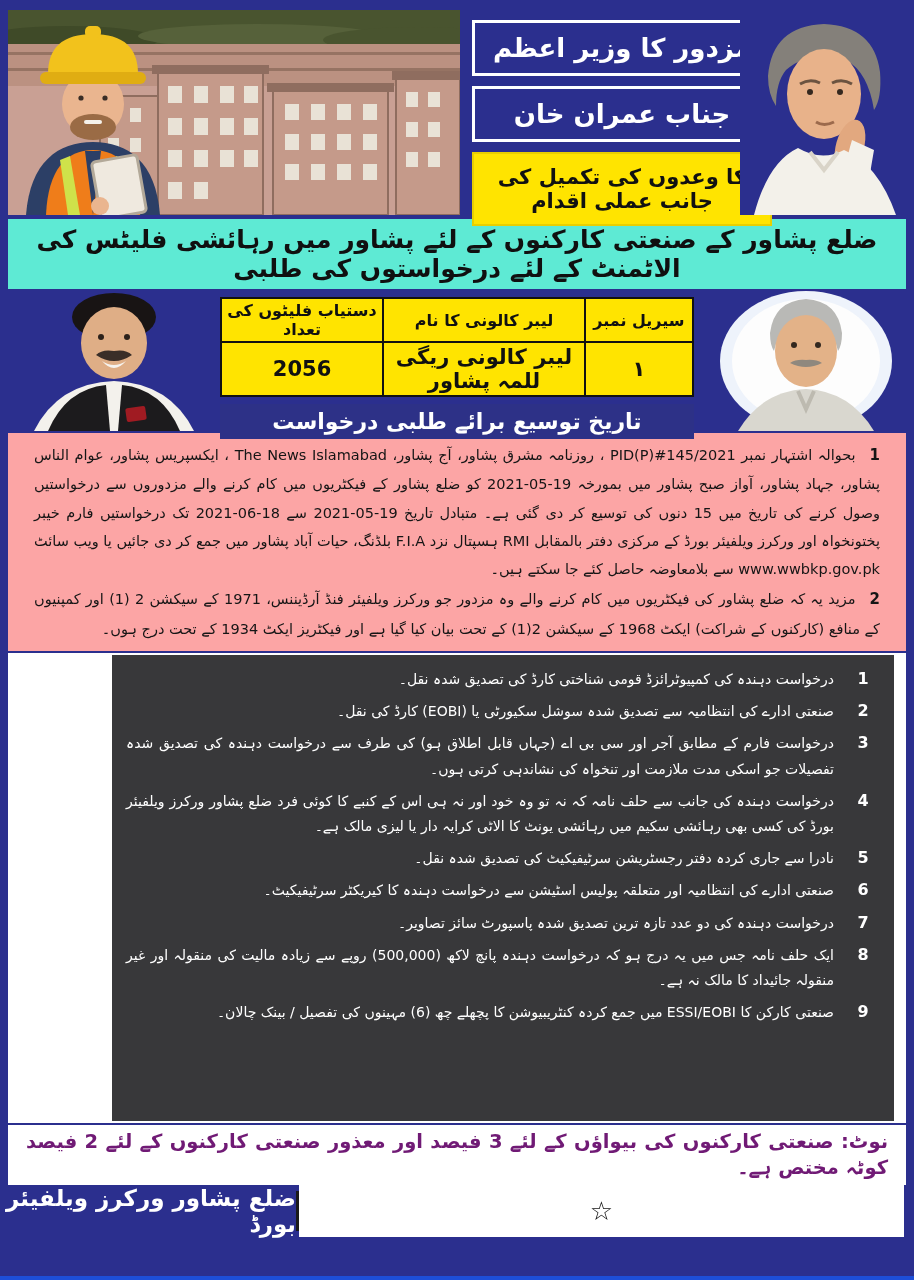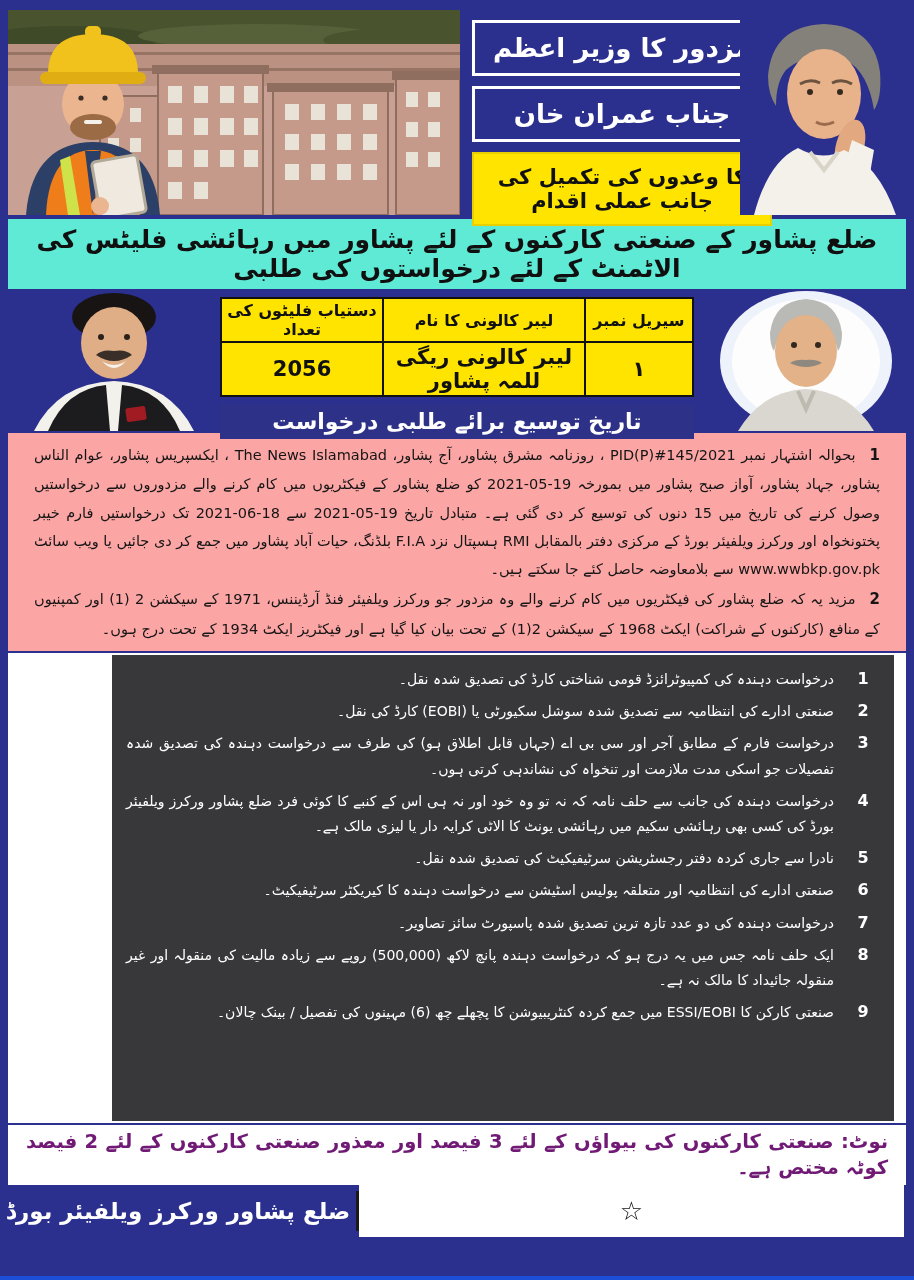--- a/index.html
+++ b/index.html
@@ -50,21 +50,21 @@
   .req-item{display:flex;direction:rtl;gap:16px;margin-bottom:7px;}
   .req-num{flex:none;width:26px;text-align:center;font-weight:700;font-size:16px;padding-top:2px;}
   .req-text{flex:1;font-size:14px;line-height:1.8;text-align:justify;}
 
   
   .note-box{flex:none;height:60px;margin:2px 8px 0 8px;background:#fff;display:flex;align-items:center;padding:0 18px;overflow:hidden;}
   .note-box .t{direction:rtl;font-weight:700;font-size:19.5px;color:#701a75;text-align:justify;line-height:1.35;width:100%;}
 
   
   .footer-row{flex:none;height:52px;display:flex;align-items:stretch;}
-  .org-box{flex:none;width:356px;background:#2b2f8e;color:#fff;display:flex;align-items:center;justify-content:center;
+  .org-box{flex:none;width:296px;background:#2b2f8e;color:#fff;display:flex;align-items:center;justify-content:center;
            font-weight:700;font-size:23px;direction:rtl;}
   .footer-divider{flex:none;width:3px;background:#1a1a1a;margin:6px 0;}
   .warn-box{flex:1;background:#fff;display:flex;align-items:center;justify-content:center;gap:14px;direction:rtl;padding:0 10px;}
   .warn-box .star{font-size:26px;color:#111;line-height:1;}
   .warn-box .t{font-size:15.5px;color:#101010;font-weight:500;}
   .warn-pad{flex:none;width:10px;background:#2b2f8e;}
 
   .contact-bar{flex:none;height:37px;background:#1d4ed8;display:flex;align-items:center;justify-content:center;margin-top:39px;}
   .contact-bar .t{color:#fff;font-weight:700;font-size:25px;letter-spacing:0.2px;}
   .stripe{flex:none;height:16px;background:linear-gradient(78deg,#ed1c24 0 44%,#00a651 48% 100%);}

